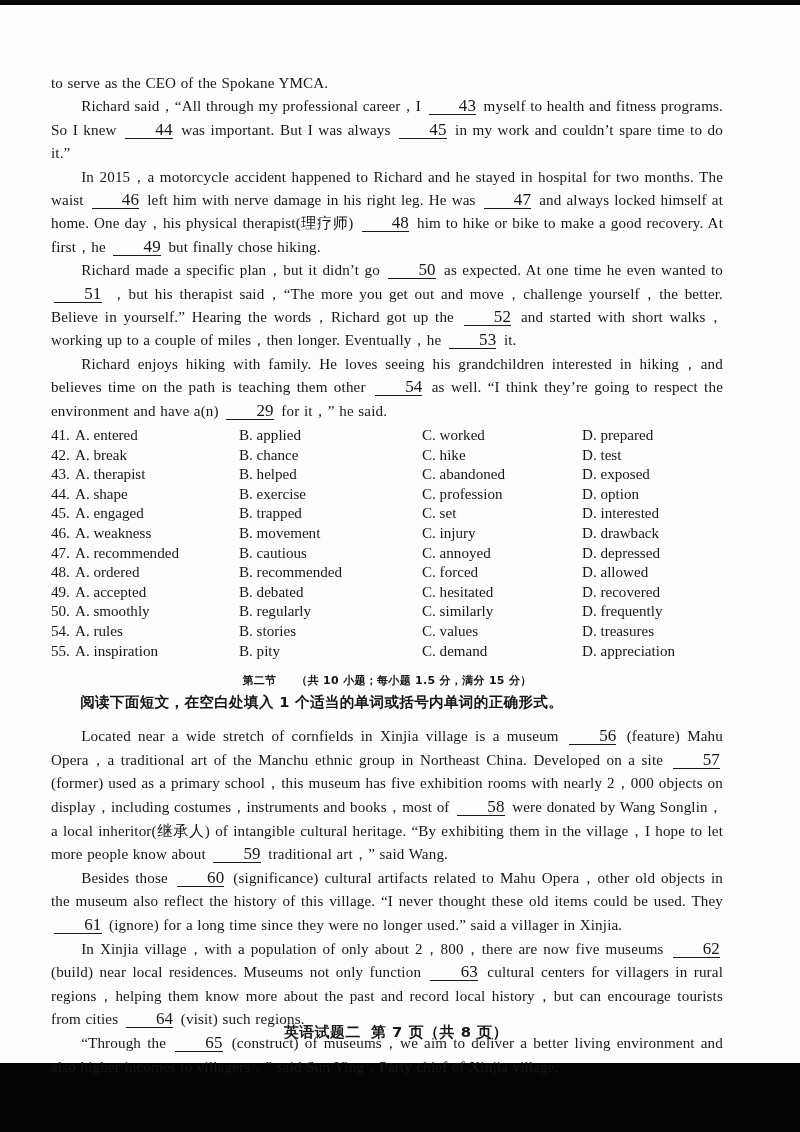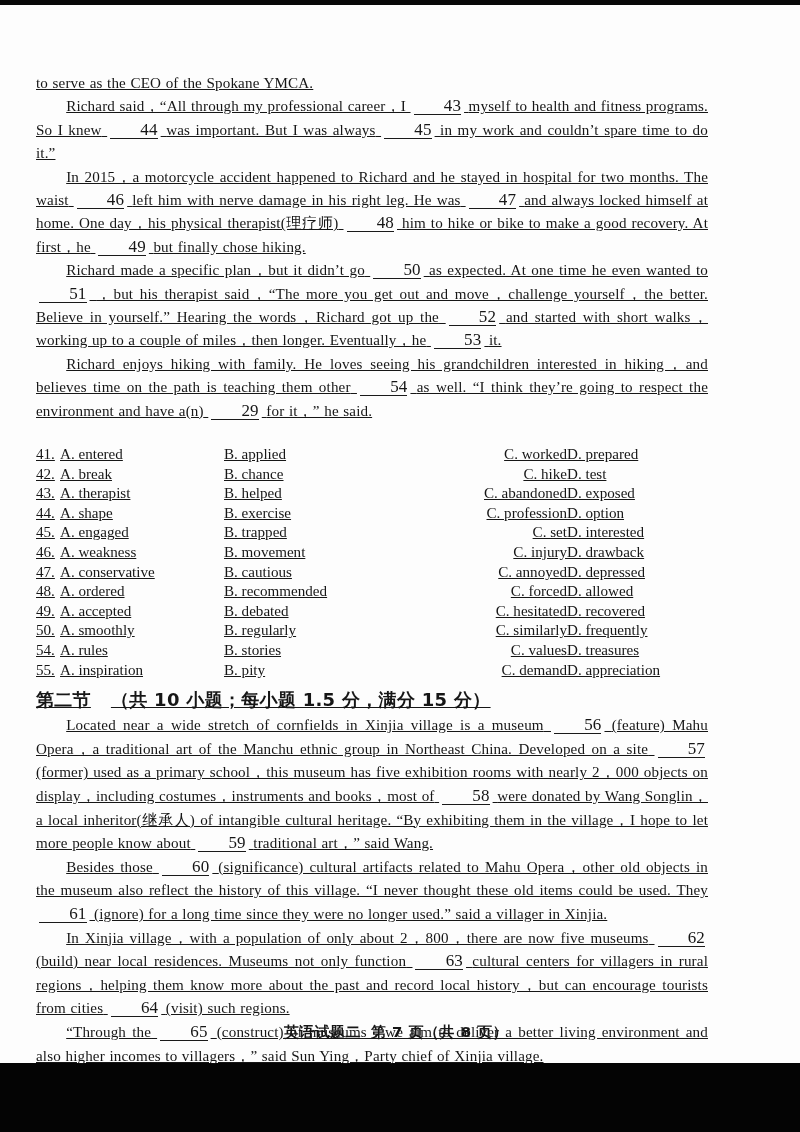--- a/index.html
+++ b/index.html
@@ -31,24 +31,23 @@
   }
   .page-surface {
     position: absolute;
     left: 0; top: 5px;
     width: 800px; height: 1058px;
     background: #fdfdfd;
   }
 
   .content {
     position: absolute;
-    left: 36px;
+    left: 51px;
     top: 72px;
     width: 672px;
-    text-decoration: underline;
   }
 
   
   .para {
     font-size: 15.1px;
     line-height: 23.4px;
     text-align: justify;
     text-align-last: left;
     letter-spacing: 0.15px;
     margin: 0;
@@ -61,55 +60,56 @@
     min-width: 40px;
     text-align: center;
     border-bottom: 1.2px solid #1a1a1a;
     line-height: 17px;
     margin: 0 3px;
     font-size: 17px;
   }
 
   
   .options {
-    margin-top: 22px;
+    margin-top: 3px;
   }
   .opt-row {
     display: flex;
     font-size: 15.1px;
     line-height: 19.6px;
     height: 19.6px;
     white-space: nowrap;
   }
   .opt-num { width: 24px; flex: 0 0 24px; }
   .opt-a { width: 164px; flex: 0 0 164px; }
   .opt-b { width: 183px; flex: 0 0 183px; }
-  .opt-c { width: 160px; flex: 0 0 160px; text-align: right; }
+  .opt-c { width: 160px; flex: 0 0 160px; }
   .opt-d { flex: 1 1 auto; }
 
   
   .sec-head {
     margin-top: 9px;
     font-family: "DejaVu Sans", "Liberation Sans", sans-serif;
     font-weight: bold;
-    font-size: 18px;
+    font-size: 11px;
     line-height: 21px;
     letter-spacing: 0.3px;
+    text-align: center;
   }
   .sec-head .spacer { display: inline-block; width: 20px; }
   .sec-instr {
     font-family: "DejaVu Sans", "Liberation Sans", sans-serif;
     font-weight: bold;
     font-size: 14.6px;
     line-height: 21px;
     text-indent: 2em;
     letter-spacing: 0.3px;
   }
 
-  .passage2 { margin-top: 4px; }
+  .passage2 { margin-top: 13px; }
   .passage2 .para { line-height: 23.6px; }
 
   
   .footer {
     position: absolute;
     left: 0;
     top: 1023px;
     width: 792px;
     text-align: center;
     font-family: "DejaVu Sans", "Liberation Sans", sans-serif;
@@ -210,21 +210,21 @@
       </div>
       <div class="opt-row">
         <span class="opt-num">46.</span>
         <span class="opt-a">A. weakness</span>
         <span class="opt-b">B. movement</span>
         <span class="opt-c">C. injury</span>
         <span class="opt-d">D. drawback</span>
       </div>
       <div class="opt-row">
         <span class="opt-num">47.</span>
-        <span class="opt-a">A. conservative</span>
+        <span class="opt-a">A. recommended</span>
         <span class="opt-b">B. cautious</span>
         <span class="opt-c">C. annoyed</span>
         <span class="opt-d">D. depressed</span>
       </div>
       <div class="opt-row">
         <span class="opt-num">48.</span>
         <span class="opt-a">A. ordered</span>
         <span class="opt-b">B. recommended</span>
         <span class="opt-c">C. forced</span>
         <span class="opt-d">D. allowed</span>
@@ -255,20 +255,21 @@
         <span class="opt-a">A. inspiration</span>
         <span class="opt-b">B. pity</span>
         <span class="opt-c">C. demand</span>
         <span class="opt-d">D. appreciation</span>
       </div>
     </div>
 
   <div class="sec-head">
     <span>第二节</span><span class="spacer"></span><span>（共 10 小题；每小题 1.5 分，满分 15 分）</span>
   </div>
+  <div class="sec-instr">阅读下面短文，在空白处填入 1 个适当的单词或括号内单词的正确形式。</div>
 
   <div class="passage2">
     <div class="para indent">
       <span>Located near a wide stretch of cornfields in Xinjia village is a museum</span>
       <span class="blank">56</span>
       <span>(feature) Mahu Opera，a traditional art of the Manchu ethnic group in Northeast China. Developed on a site</span>
       <span class="blank">57</span>
       <span>(former) used as a primary school，this museum has five exhibition rooms with nearly 2，000 objects on display，including costumes，instruments and books，most of</span>
       <span class="blank">58</span>
       <span>were donated by Wang Songlin，a local inheritor(继承人) of intangible cultural heritage. “By exhibiting them in the village，I hope to let more people know about</span>

